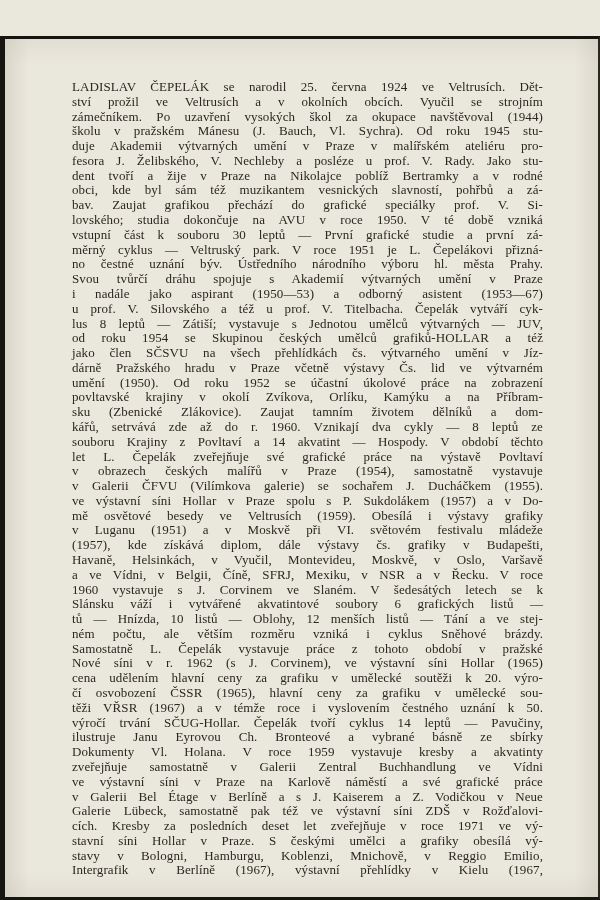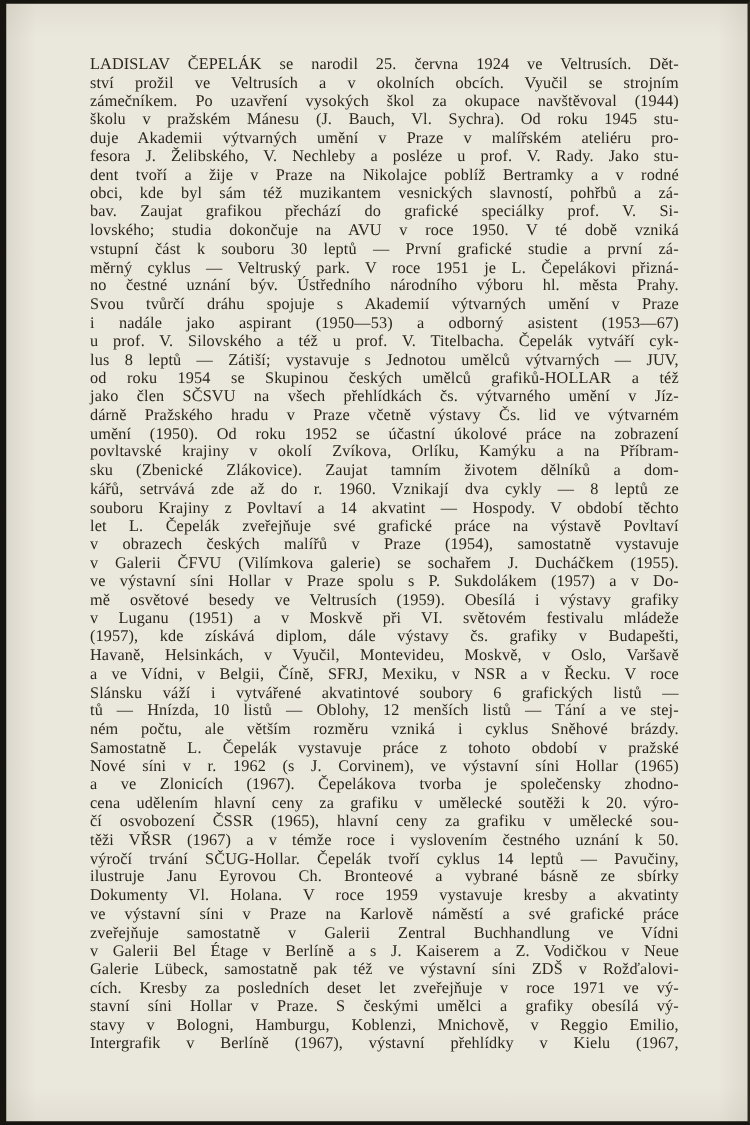--- a/index.html
+++ b/index.html
@@ -38,21 +38,21 @@
     letter-spacing: 0.1px;
     white-space: normal;
     text-align: justify;
     text-align-last: justify;
     -moz-text-align-last: justify;
   }
 </style>
 </head>
 <body style="background: rgb(234, 231, 221);">
 
-<div class="scan-page" style="background-color: rgb(234, 231, 221);">
+<div class="scan-page" style="background-color: rgb(234, 231, 221); margin-top: 36px;">
   <div class="text-block" style="color: rgb(43, 39, 32);">
       <div class="text-line">LADISLAV ČEPELÁK se narodil 25. června 1924 ve Veltrusích. Dět-</div>
       <div class="text-line">ství prožil ve Veltrusích a v okolních obcích. Vyučil se strojním</div>
       <div class="text-line">zámečníkem. Po uzavření vysokých škol za okupace navštěvoval (1944)</div>
       <div class="text-line">školu v pražském Mánesu (J. Bauch, Vl. Sychra). Od roku 1945 stu-</div>
       <div class="text-line">duje Akademii výtvarných umění v Praze v malířském ateliéru pro-</div>
       <div class="text-line">fesora J. Želibského, V. Nechleby a posléze u prof. V. Rady. Jako stu-</div>
       <div class="text-line">dent tvoří a žije v Praze na Nikolajce poblíž Bertramky a v rodné</div>
       <div class="text-line">obci, kde byl sám též muzikantem vesnických slavností, pohřbů a zá-</div>
       <div class="text-line">bav. Zaujat grafikou přechází do grafické speciálky prof. V. Si-</div>
@@ -74,34 +74,34 @@
       <div class="text-line">souboru Krajiny z Povltaví a 14 akvatint — Hospody. V období těchto</div>
       <div class="text-line">let L. Čepelák zveřejňuje své grafické práce na výstavě Povltaví</div>
       <div class="text-line">v obrazech českých malířů v Praze (1954), samostatně vystavuje</div>
       <div class="text-line">v Galerii ČFVU (Vilímkova galerie) se sochařem J. Ducháčkem (1955).</div>
       <div class="text-line">ve výstavní síni Hollar v Praze spolu s P. Sukdolákem (1957) a v Do-</div>
       <div class="text-line">mě osvětové besedy ve Veltrusích (1959). Obesílá i výstavy grafiky</div>
       <div class="text-line">v Luganu (1951) a v Moskvě při VI. světovém festivalu mládeže</div>
       <div class="text-line">(1957), kde získává diplom, dále výstavy čs. grafiky v Budapešti,</div>
       <div class="text-line">Havaně, Helsinkách, v Vyučil, Montevideu, Moskvě, v Oslo, Varšavě</div>
       <div class="text-line">a ve Vídni, v Belgii, Číně, SFRJ, Mexiku, v NSR a v Řecku. V roce</div>
+      <div class="text-line">1960 vystavuje s J. Corvinem ve Slaném. V šedesátých letech se k</div>
       <div class="text-line">Slánsku váží i vytvářené akvatintové soubory 6 grafických listů —</div>
       <div class="text-line">tů — Hnízda, 10 listů — Oblohy, 12 menších listů — Tání a ve stej-</div>
       <div class="text-line">ném počtu, ale větším rozměru vzniká i cyklus Sněhové brázdy.</div>
       <div class="text-line">Samostatně L. Čepelák vystavuje práce z tohoto období v pražské</div>
       <div class="text-line">Nové síni v r. 1962 (s J. Corvinem), ve výstavní síni Hollar (1965)</div>
-      <div class="text-line">a ve Zlonicích (1967). Čepelákova tvorba je společensky zhodno-</div>
       <div class="text-line">cena udělením hlavní ceny za grafiku v umělecké soutěži k 20. výro-</div>
       <div class="text-line">čí osvobození ČSSR (1965), hlavní ceny za grafiku v umělecké sou-</div>
       <div class="text-line">těži VŘSR (1967) a v témže roce i vyslovením čestného uznání k 50.</div>
       <div class="text-line">výročí trvání SČUG-Hollar. Čepelák tvoří cyklus 14 leptů — Pavučiny,</div>
       <div class="text-line">ilustruje Janu Eyrovou Ch. Bronteové a vybrané básně ze sbírky</div>
       <div class="text-line">Dokumenty Vl. Holana. V roce 1959 vystavuje kresby a akvatinty</div>
+      <div class="text-line">zveřejňuje samostatně v Galerii Zentral Buchhandlung ve Vídni</div>
       <div class="text-line">ve výstavní síni v Praze na Karlově náměstí a své grafické práce</div>
-      <div class="text-line">zveřejňuje samostatně v Galerii Zentral Buchhandlung ve Vídni</div>
       <div class="text-line">v Galerii Bel Étage v Berlíně a s J. Kaiserem a Z. Vodičkou v Neue</div>
       <div class="text-line">Galerie Lübeck, samostatně pak též ve výstavní síni ZDŠ v Rožďalovi-</div>
       <div class="text-line">cích. Kresby za posledních deset let zveřejňuje v roce 1971 ve vý-</div>
       <div class="text-line">stavní síni Hollar v Praze. S českými umělci a grafiky obesílá vý-</div>
       <div class="text-line">stavy v Bologni, Hamburgu, Koblenzi, Mnichově, v Reggio Emilio,</div>
       <div class="text-line">Intergrafik v Berlíně (1967), výstavní přehlídky v Kielu (1967,</div>
     </div>
 </div>
 
 </body></html>

